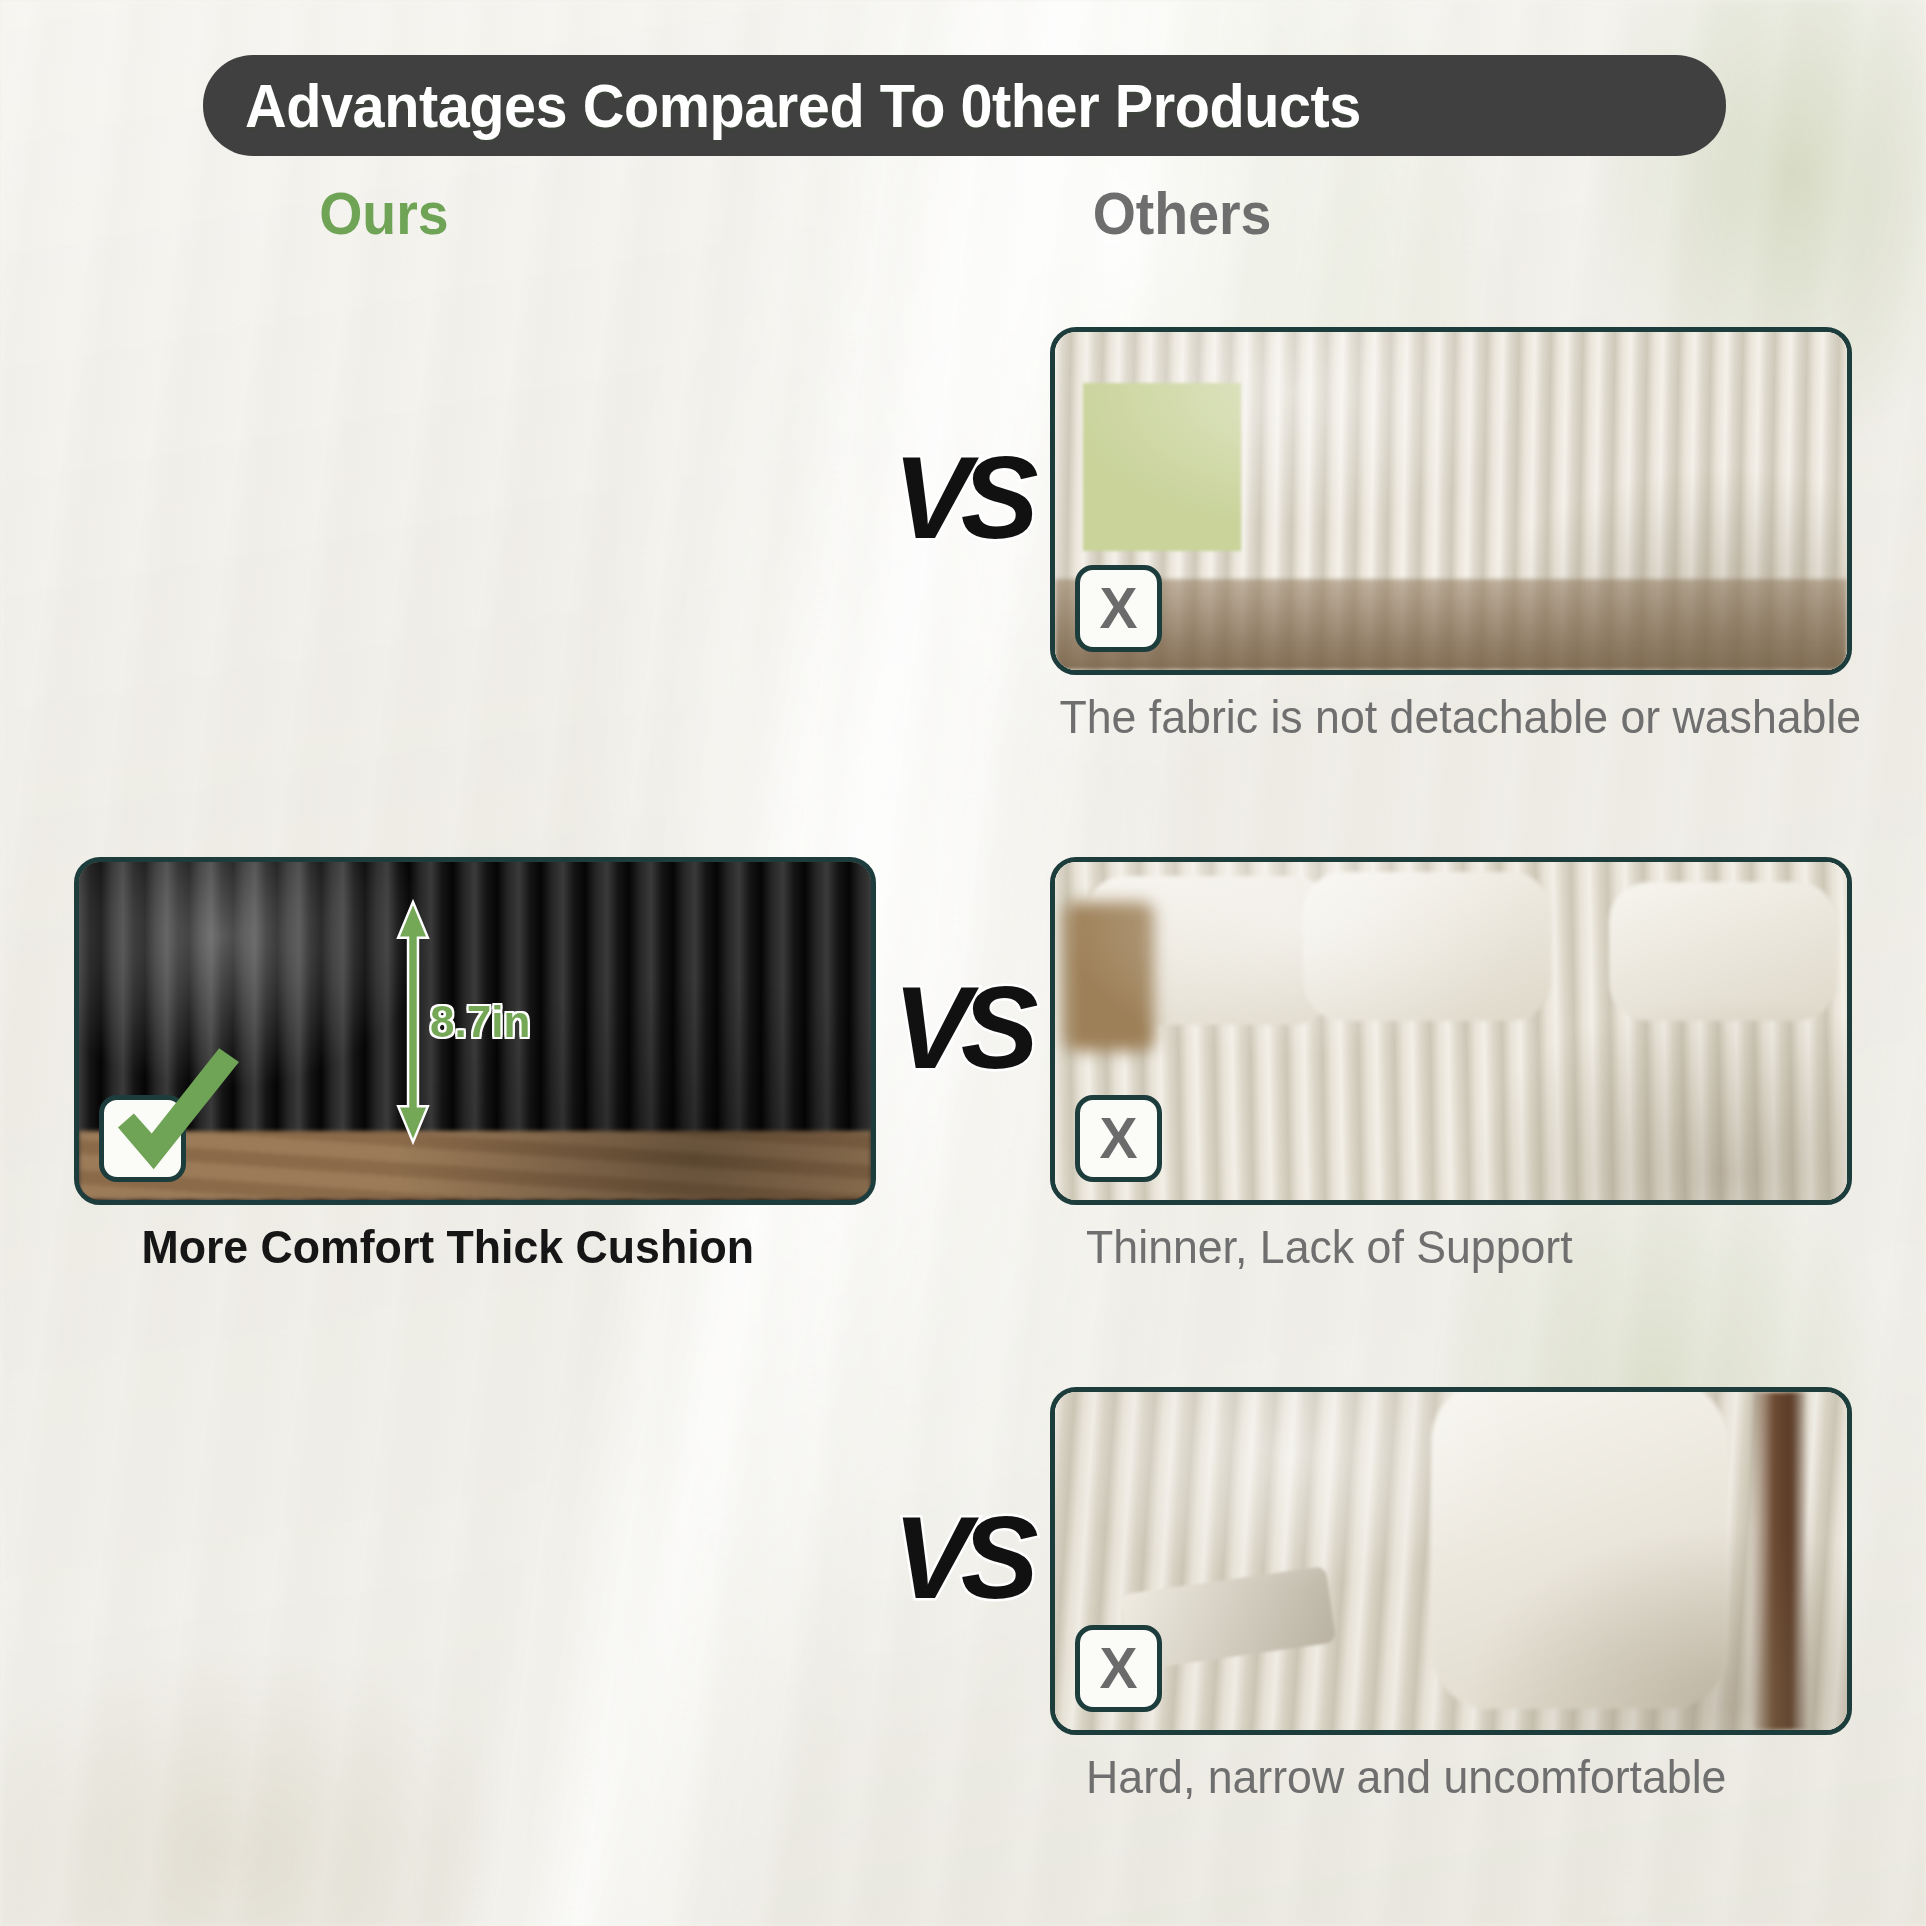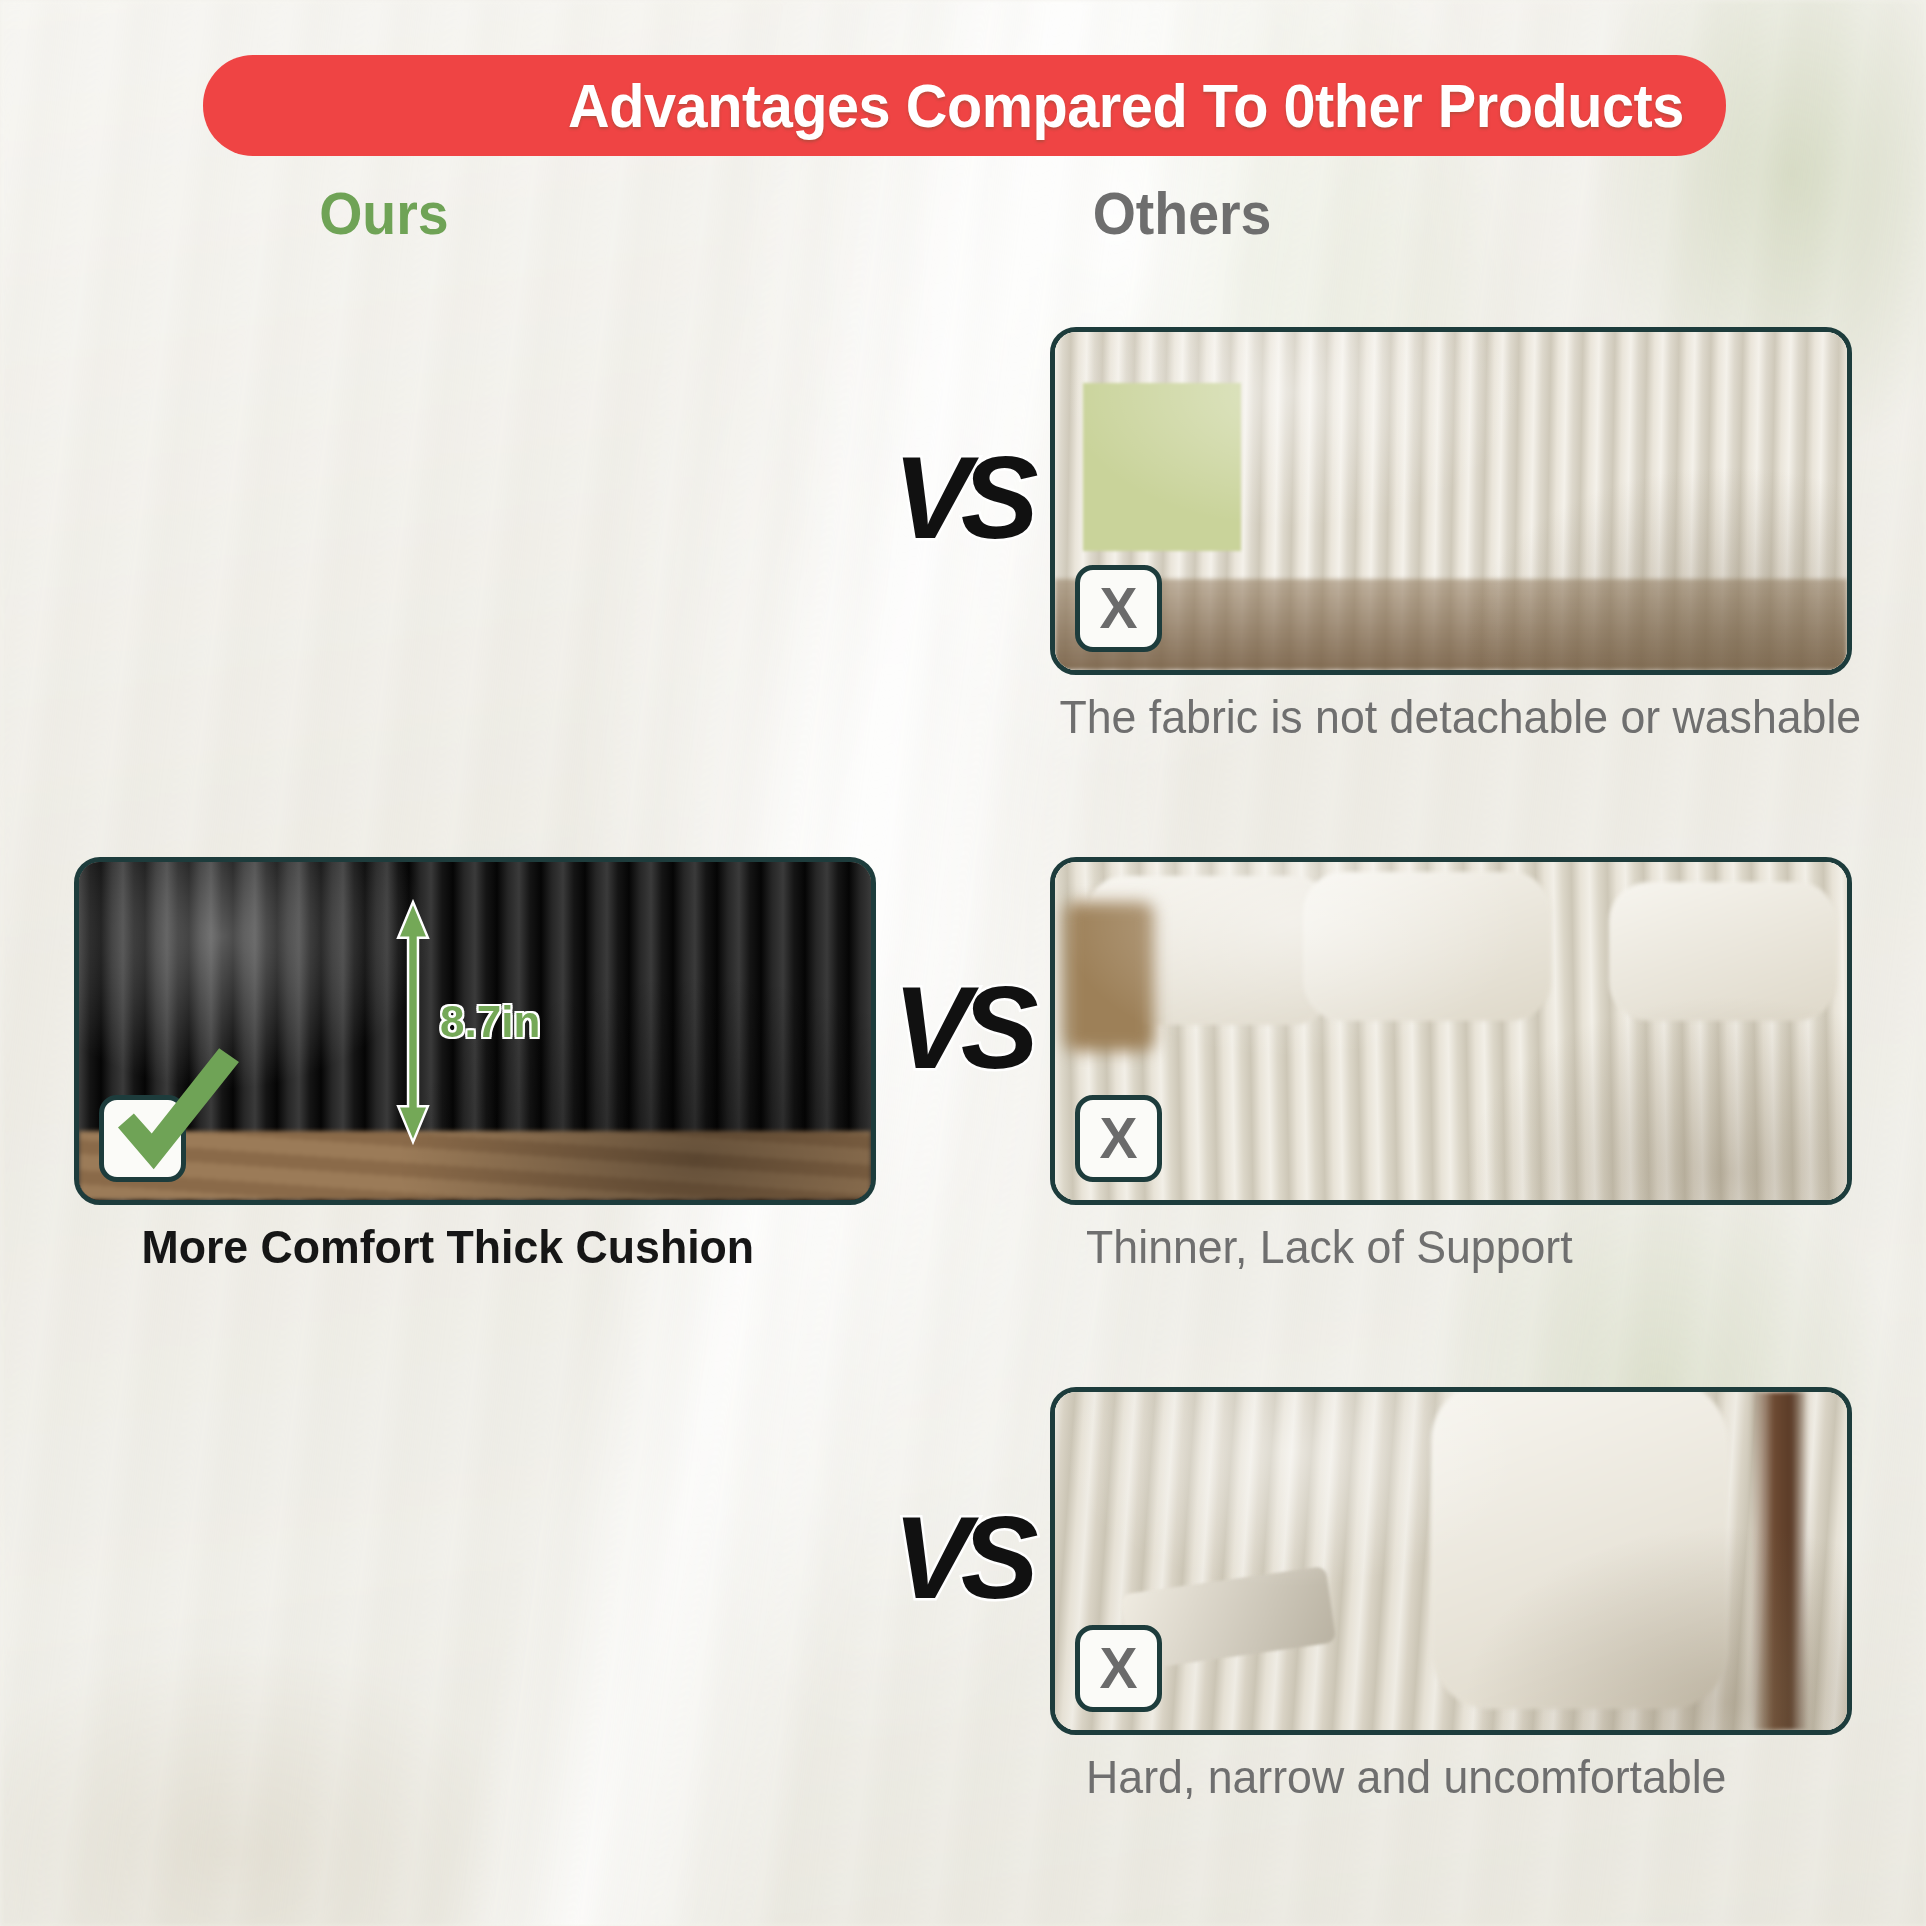--- a/index.html
+++ b/index.html
@@ -48,25 +48,25 @@
     filter: blur(5px);
   }
 
   
   .title-banner {
     position: absolute;
     left: 203px;
     top: 55px;
     width: 1523px;
     height: 101px;
-    background: #ef4444;
+    background: #404040;
     border-radius: 50px;
     display: flex;
     align-items: center;
-    justify-content: flex-end;
+    justify-content: flex-start;
   }
   .title-text {
     color: #ffffff;
     font-size: 62px;
     font-weight: bold;
     letter-spacing: -0.5px;
     transform: scaleX(0.93);
     white-space: nowrap;
     text-shadow: 0 2px 3px rgba(60,90,45,0.30);
   }
@@ -286,21 +286,20 @@
     height: 129px;
     z-index: 6;
   }
 
   
   .measure {
     position: absolute;
     z-index: 7;
     display: flex;
     align-items: center;
-    gap: 10px;
   }
   .measure-label {
     font-size: 44px;
     font-weight: bold;
     line-height: 1;
     white-space: nowrap;
   }
   .measure.ours { left: 317px; top: 36px; }
   .measure.ours .measure-label {
     color: #74a857;

